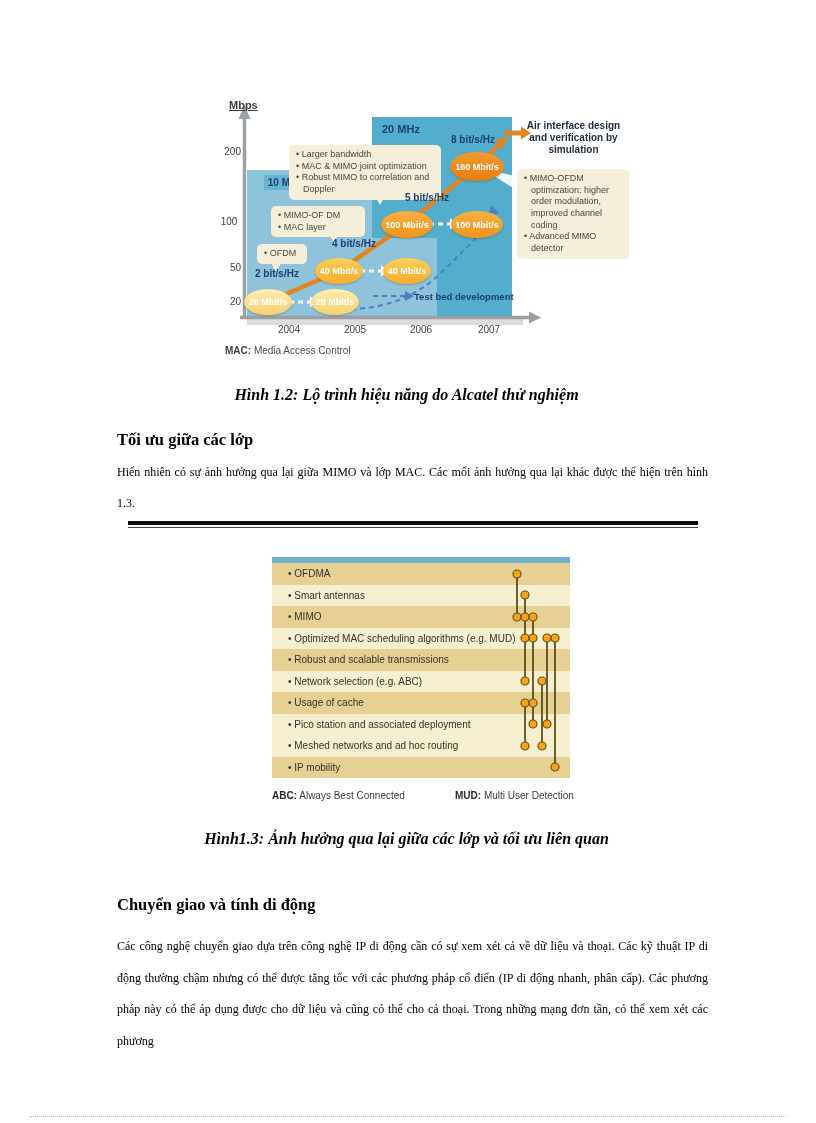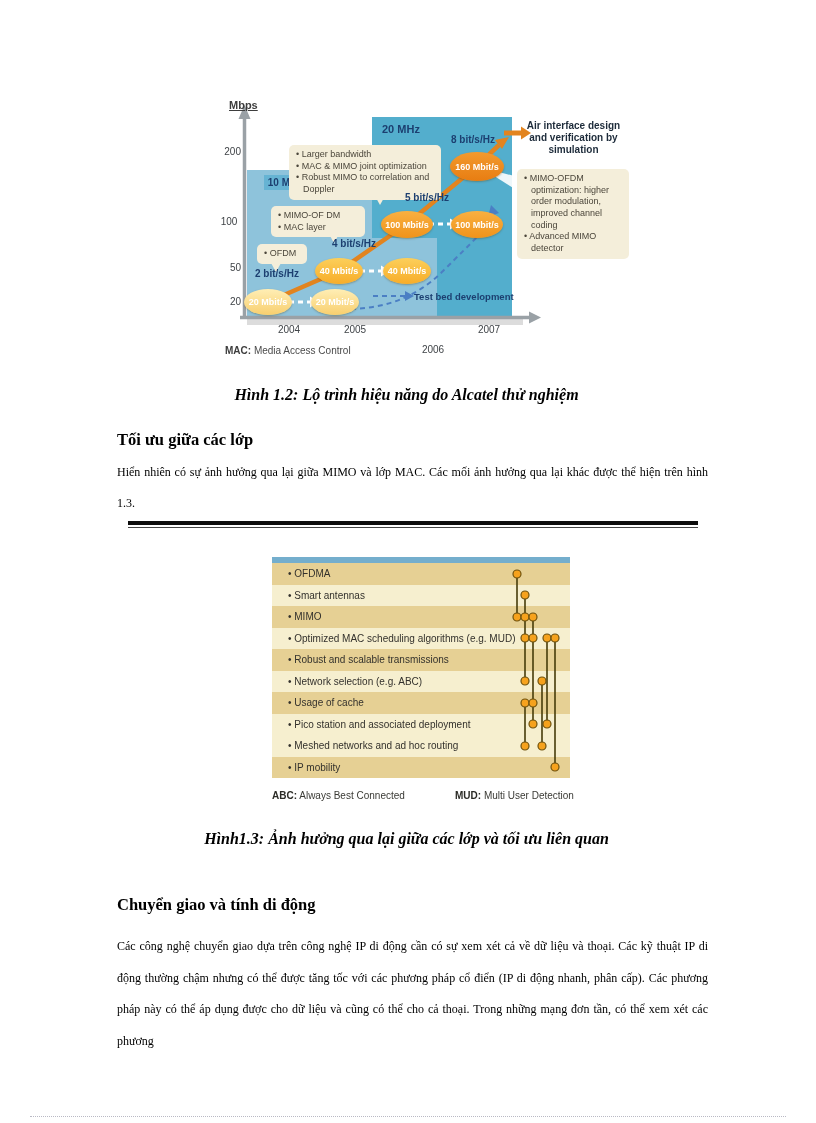--- a/index.html
+++ b/index.html
@@ -108,21 +108,21 @@
     </svg>
 
     <div id="mbps">Mbps</div>
     <div class="ytick" style="top:51px;">200</div>
     <div class="ytick" style="top:121px;text-align:center;">100</div>
     <div class="ytick" style="top:167px;">50</div>
     <div class="ytick" style="top:201px;">20</div>
 
     <div class="xtick" style="left:44px;">2004</div>
     <div class="xtick" style="left:110px;">2005</div>
-    <div class="xtick" style="left:188px;margin-top:20px;">2006</div>
+    <div class="xtick" style="left:176px;">2006</div>
     <div class="xtick" style="left:244px;">2007</div>
 
     <div class="bandlabel" id="lbl10">10 MHz</div>
     <div class="bandlabel" id="lbl20">20 MHz</div>
 
     <div class="callout" style="left:64px;top:50px;width:140px;">
       <div class="ci">Larger bandwidth</div>
       <div class="ci">MAC &amp; MIMO joint optimization</div>
       <div class="ci">Robust MIMO to correlation and Doppler</div>
     </div>

